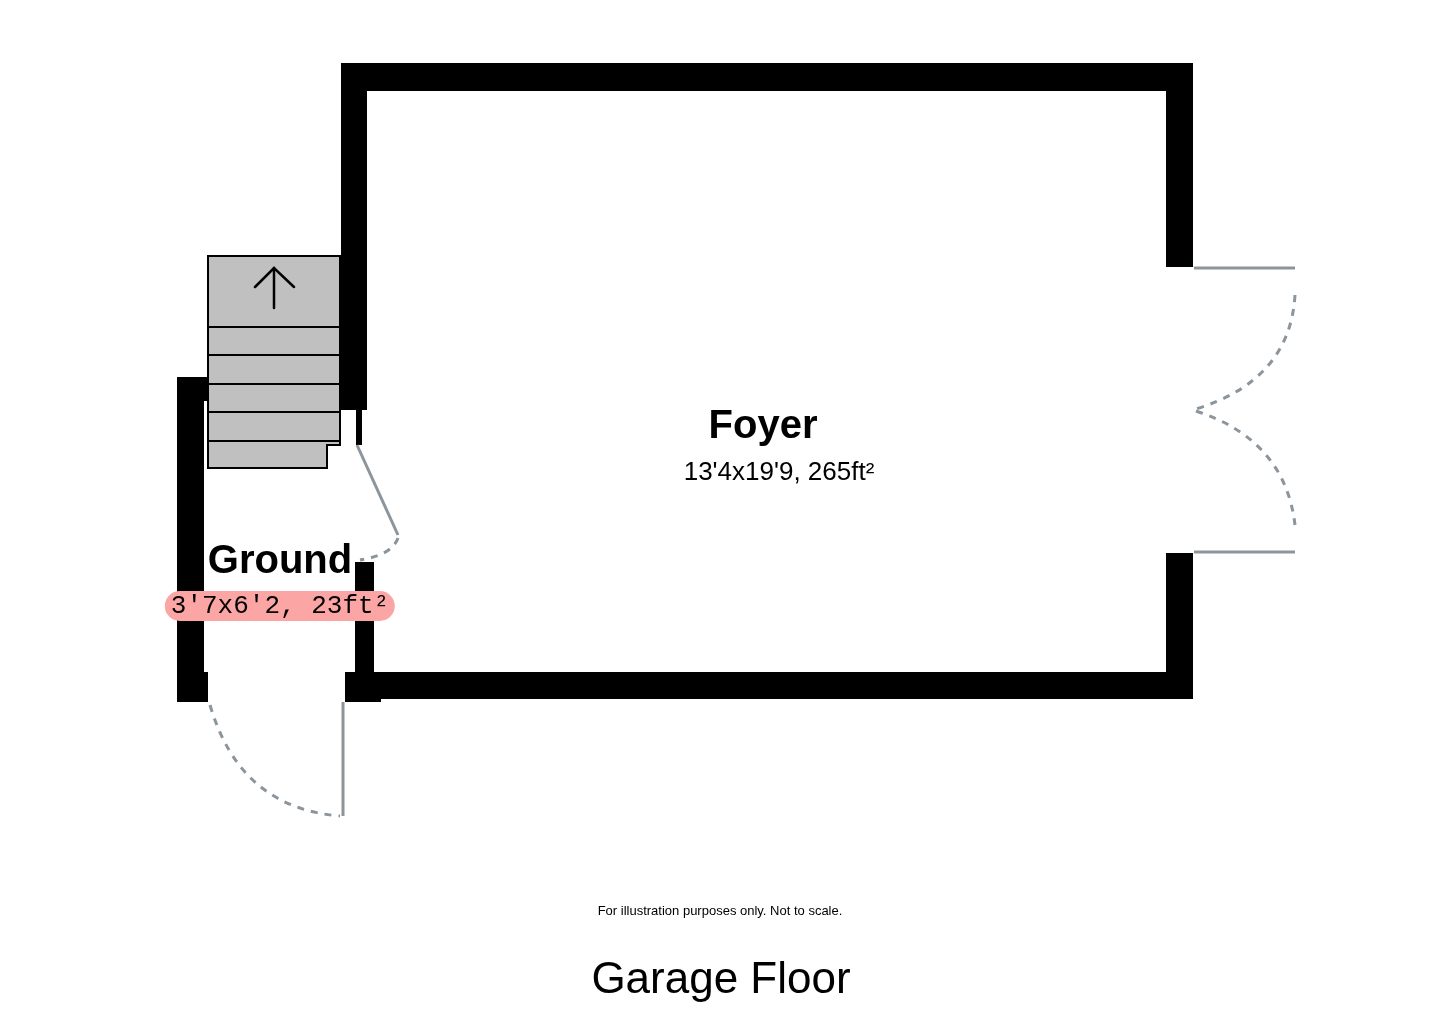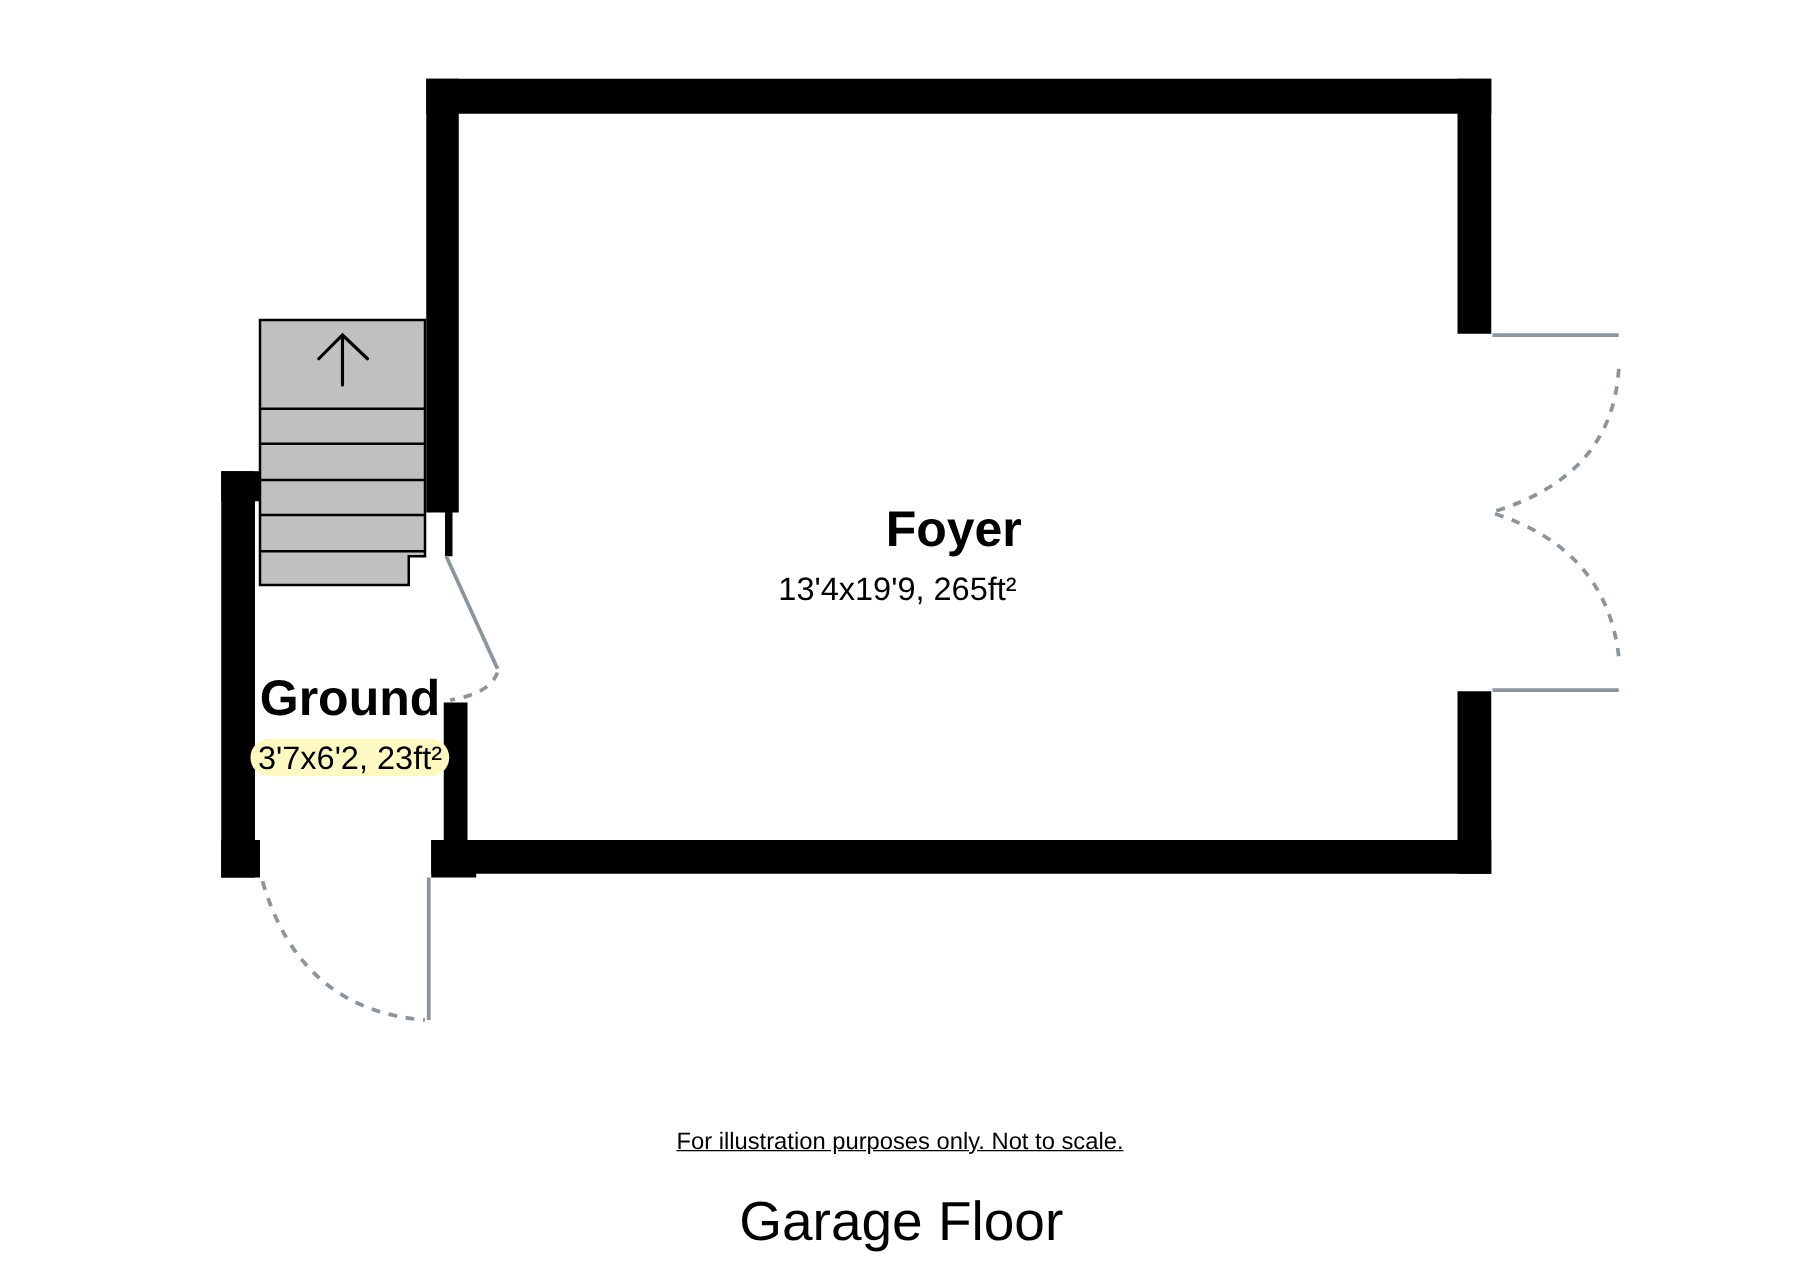--- a/index.html
+++ b/index.html
@@ -30,27 +30,27 @@
       line-height: 1;
     }
     .room-name {
       font-weight: bold;
       font-size: 40px;
     }
     .room-dims {
       font-size: 26px;
     }
     .pill {
-      background: #fef9c3;
+      background: #fca5a5;
       border-radius: 16px;
       padding: 2px 6px;
+      font-family: Liberation Mono, monospace;
     }
     .disclaimer {
-      font-size: 19px;
-      text-decoration: underline;
+      font-size: 13px;
     }
     .floor-title {
       font-size: 44px;
     }
   </style>
 </head>
 <body>
 
 <svg id="plan" viewBox="0 0 1440 1018" xmlns="http://www.w3.org/2000/svg">
 
@@ -109,19 +109,19 @@
     <path d="M398 538 Q392 555 360 560" stroke-width="3" stroke-dasharray="7,7"></path>
   </g>
 
   <g stroke="#8c959c" fill="none">
     <line x1="343" y1="702" x2="343" y2="816" stroke-width="3"></line>
     <path d="M210 705 Q240 808 340 816" stroke-width="3" stroke-dasharray="7,7"></path>
   </g>
 </svg>
 
 <div class="label room-name" style="left:763px; top:404px;">Foyer</div>
-<div class="label room-dims" style="left:718px; top:458px;">13'4x19'9, 265ft²</div>
+<div class="label room-dims" style="left:779px; top:458px;">13'4x19'9, 265ft²</div>
 
 <div class="label room-name" style="left:280px; top:539px;">Ground</div>
 <div class="label room-dims pill" style="left:280px; top:591px;">3'7x6'2, 23ft²</div>
 
 <div class="label disclaimer" style="left:720px; top:904px;">For illustration purposes only. Not to scale.</div>
 <div class="label floor-title" style="left:721px; top:956px;">Garage Floor</div>
 
 </body></html>

